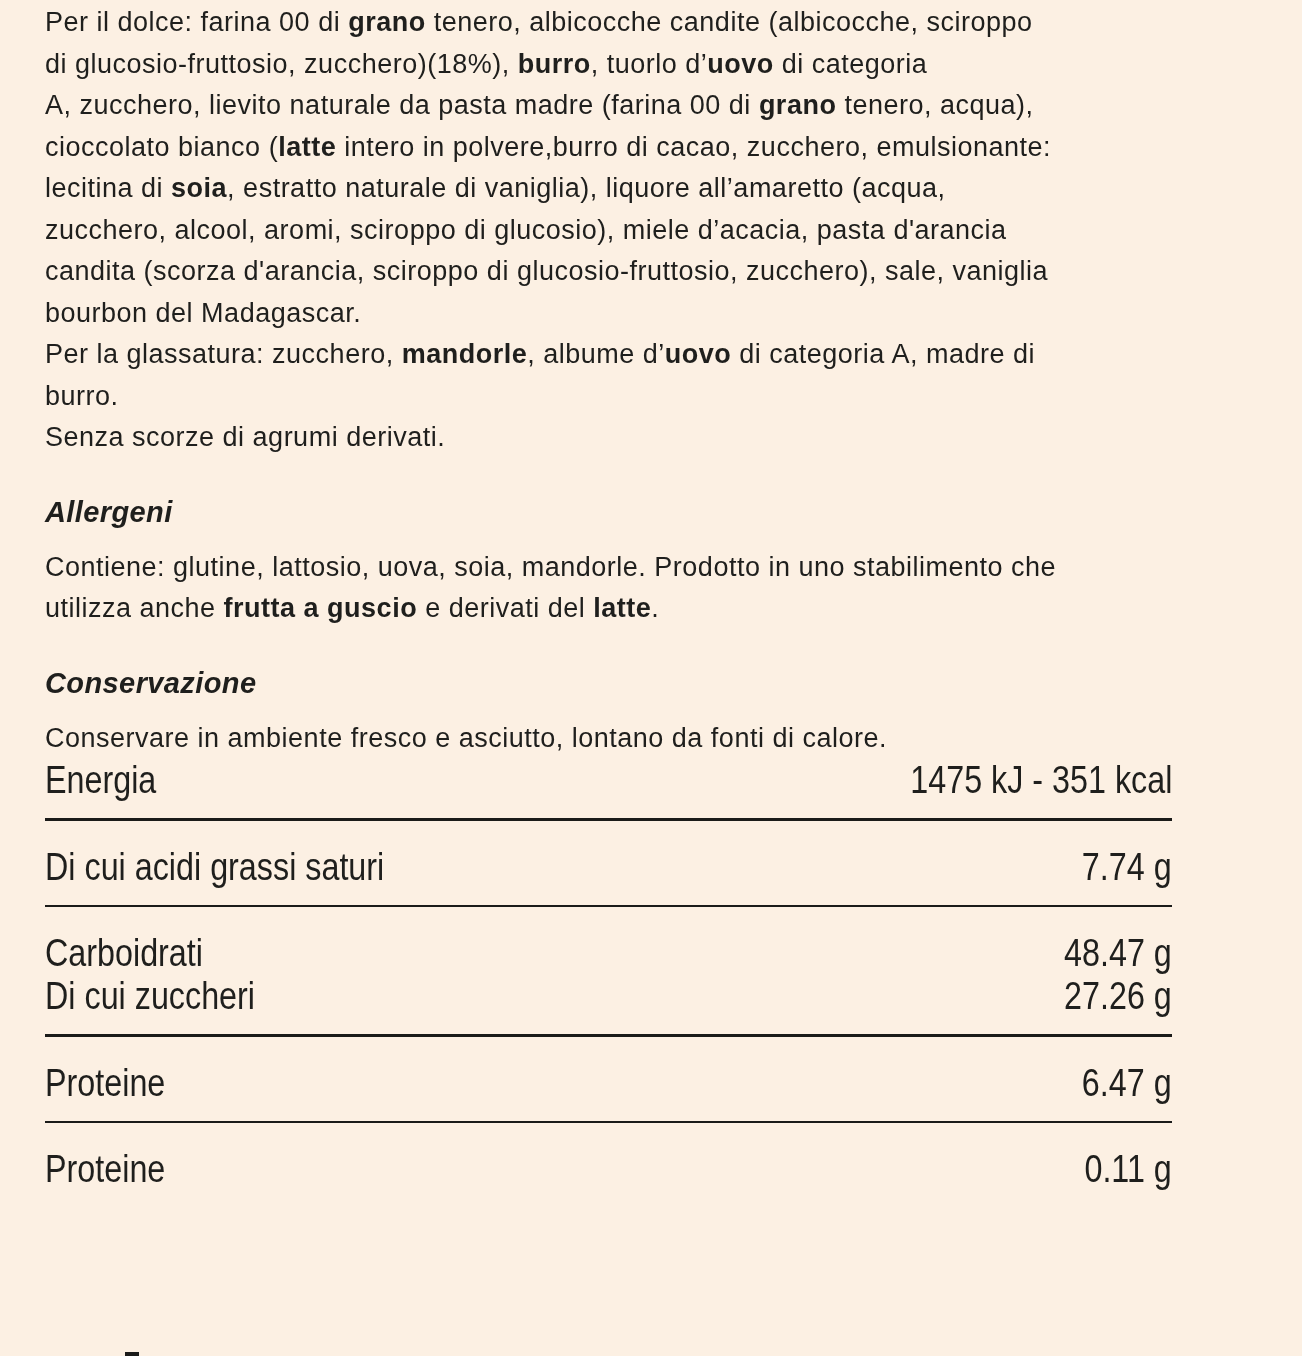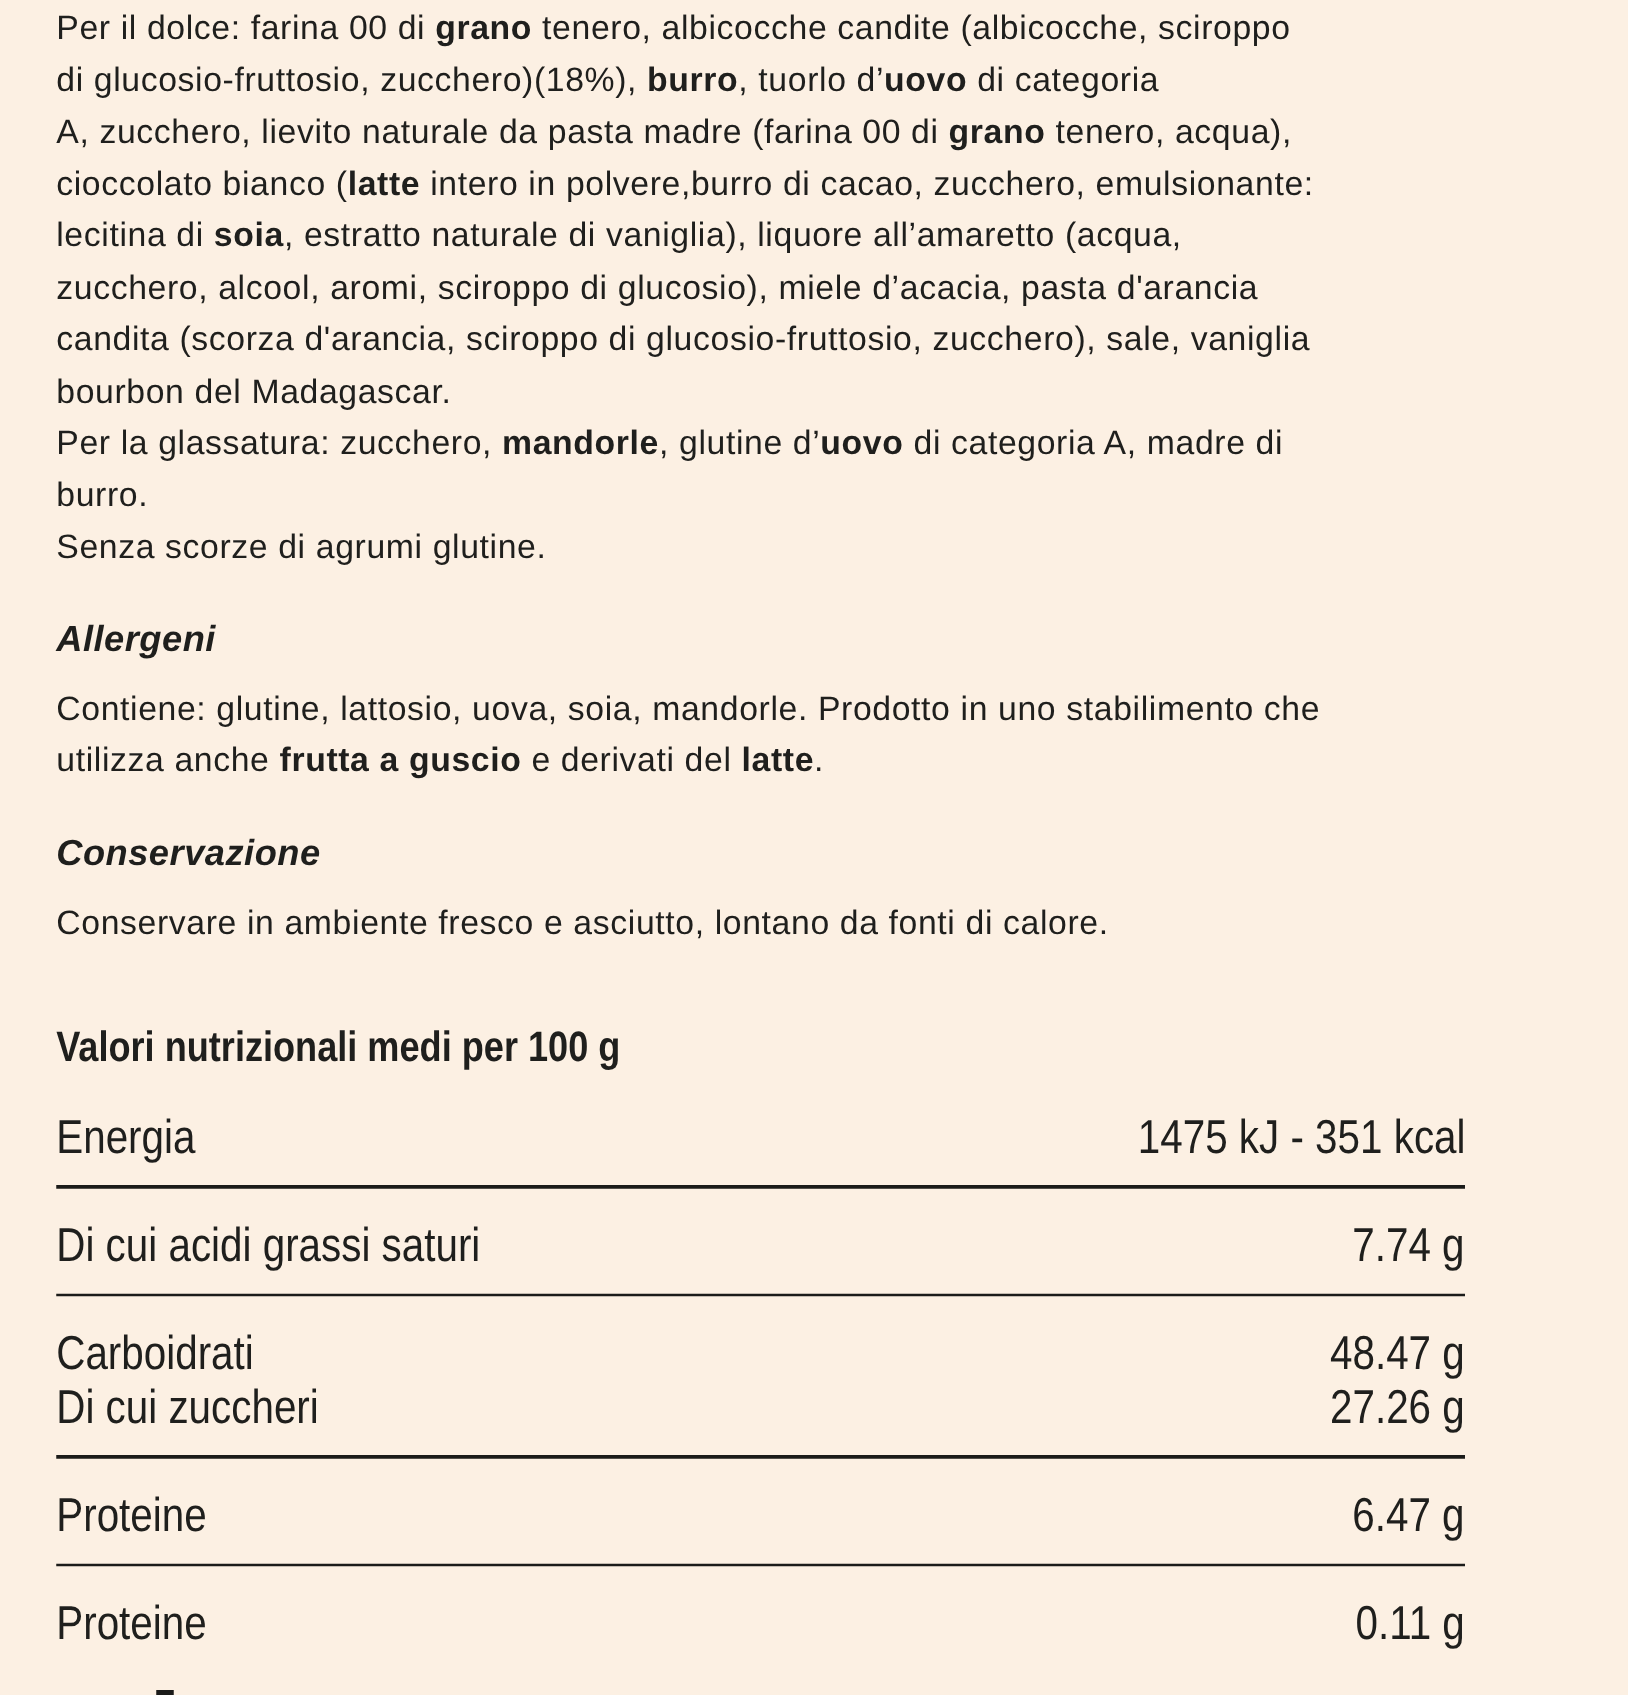--- a/index.html
+++ b/index.html
@@ -78,36 +78,33 @@
     background: #1b1b19;
   }
 </style>
 </head>
 <body style="background: rgb(252, 240, 227); color: rgb(31, 31, 29);">
 
 <main class="content">
 
   <p class="body-p"><span>Per il dolce: farina 00 di </span><span class="b">grano</span><span> tenero, albicocche candite (albicocche, sciroppo</span><br><span>di glucosio-fruttosio, zucchero)(18%), </span><span class="b">burro</span><span>, tuorlo d’</span><span class="b">uovo</span><span> di categoria</span><br><span>A, zucchero, lievito naturale da pasta madre (farina 00 di </span><span class="b">grano</span><span> tenero, acqua),</span><br><span>cioccolato bianco (</span><span class="b">latte</span><span> intero in polvere,burro di cacao, zucchero, emulsionante:</span><br><span>lecitina di </span><span class="b">soia</span><span>, estratto naturale di vaniglia), liquore all’amaretto (acqua,</span><br><span>zucchero, alcool, aromi, sciroppo di glucosio), miele d’acacia, pasta d'arancia</span><br><span>candita (scorza d'arancia, sciroppo di glucosio-fruttosio, zucchero), sale, vaniglia</span><br><span>bourbon del Madagascar.</span></p>
 
-  <p class="body-p"><span>Per la glassatura: zucchero, </span><span class="b">mandorle</span><span>, glutine d’</span><span class="b">uovo</span><span> di categoria A, madre di</span><br><span>burro.</span></p>
+  <p class="body-p"><span>Per la glassatura: zucchero, </span><span class="b">mandorle</span><span>, albume d’</span><span class="b">uovo</span><span> di categoria A, madre di</span><br><span>burro.</span></p>
 
-  <p class="body-p"><span>Senza scorze di agrumi glutine.</span></p>
+  <p class="body-p"><span>Senza scorze di agrumi derivati.</span></p>
 
   <h2 class="sec-heading">Allergeni</h2>
 
   <p class="body-p"><span>Contiene: glutine, lattosio, uova, soia, mandorle. Prodotto in uno stabilimento che</span><br><span>utilizza anche </span><span class="b">frutta a guscio</span><span> e derivati del </span><span class="b">latte</span><span>.</span></p>
 
   <h2 class="sec-heading">Conservazione</h2>
 
   <p class="body-p">Conservare in ambiente fresco e asciutto, lontano da fonti di calore.</p>
 
   <section>
-    <h3 class="nt-heading">
-      <span class="cond-l">Valori nutrizionali medi per 100 g</span>
-    </h3>
     <div class="nt-table">
         <div class="nt-row">
           <span class="cond-l">Energia</span>
           <span class="cond-r">1475 kJ - 351 kcal</span>
         </div>
         <div class="nt-rule" style="background: rgb(27, 27, 25);"></div>
         <div class="nt-row">
           <span class="cond-l">Di cui acidi grassi saturi</span>
           <span class="cond-r">7.74 g</span>
         </div>

